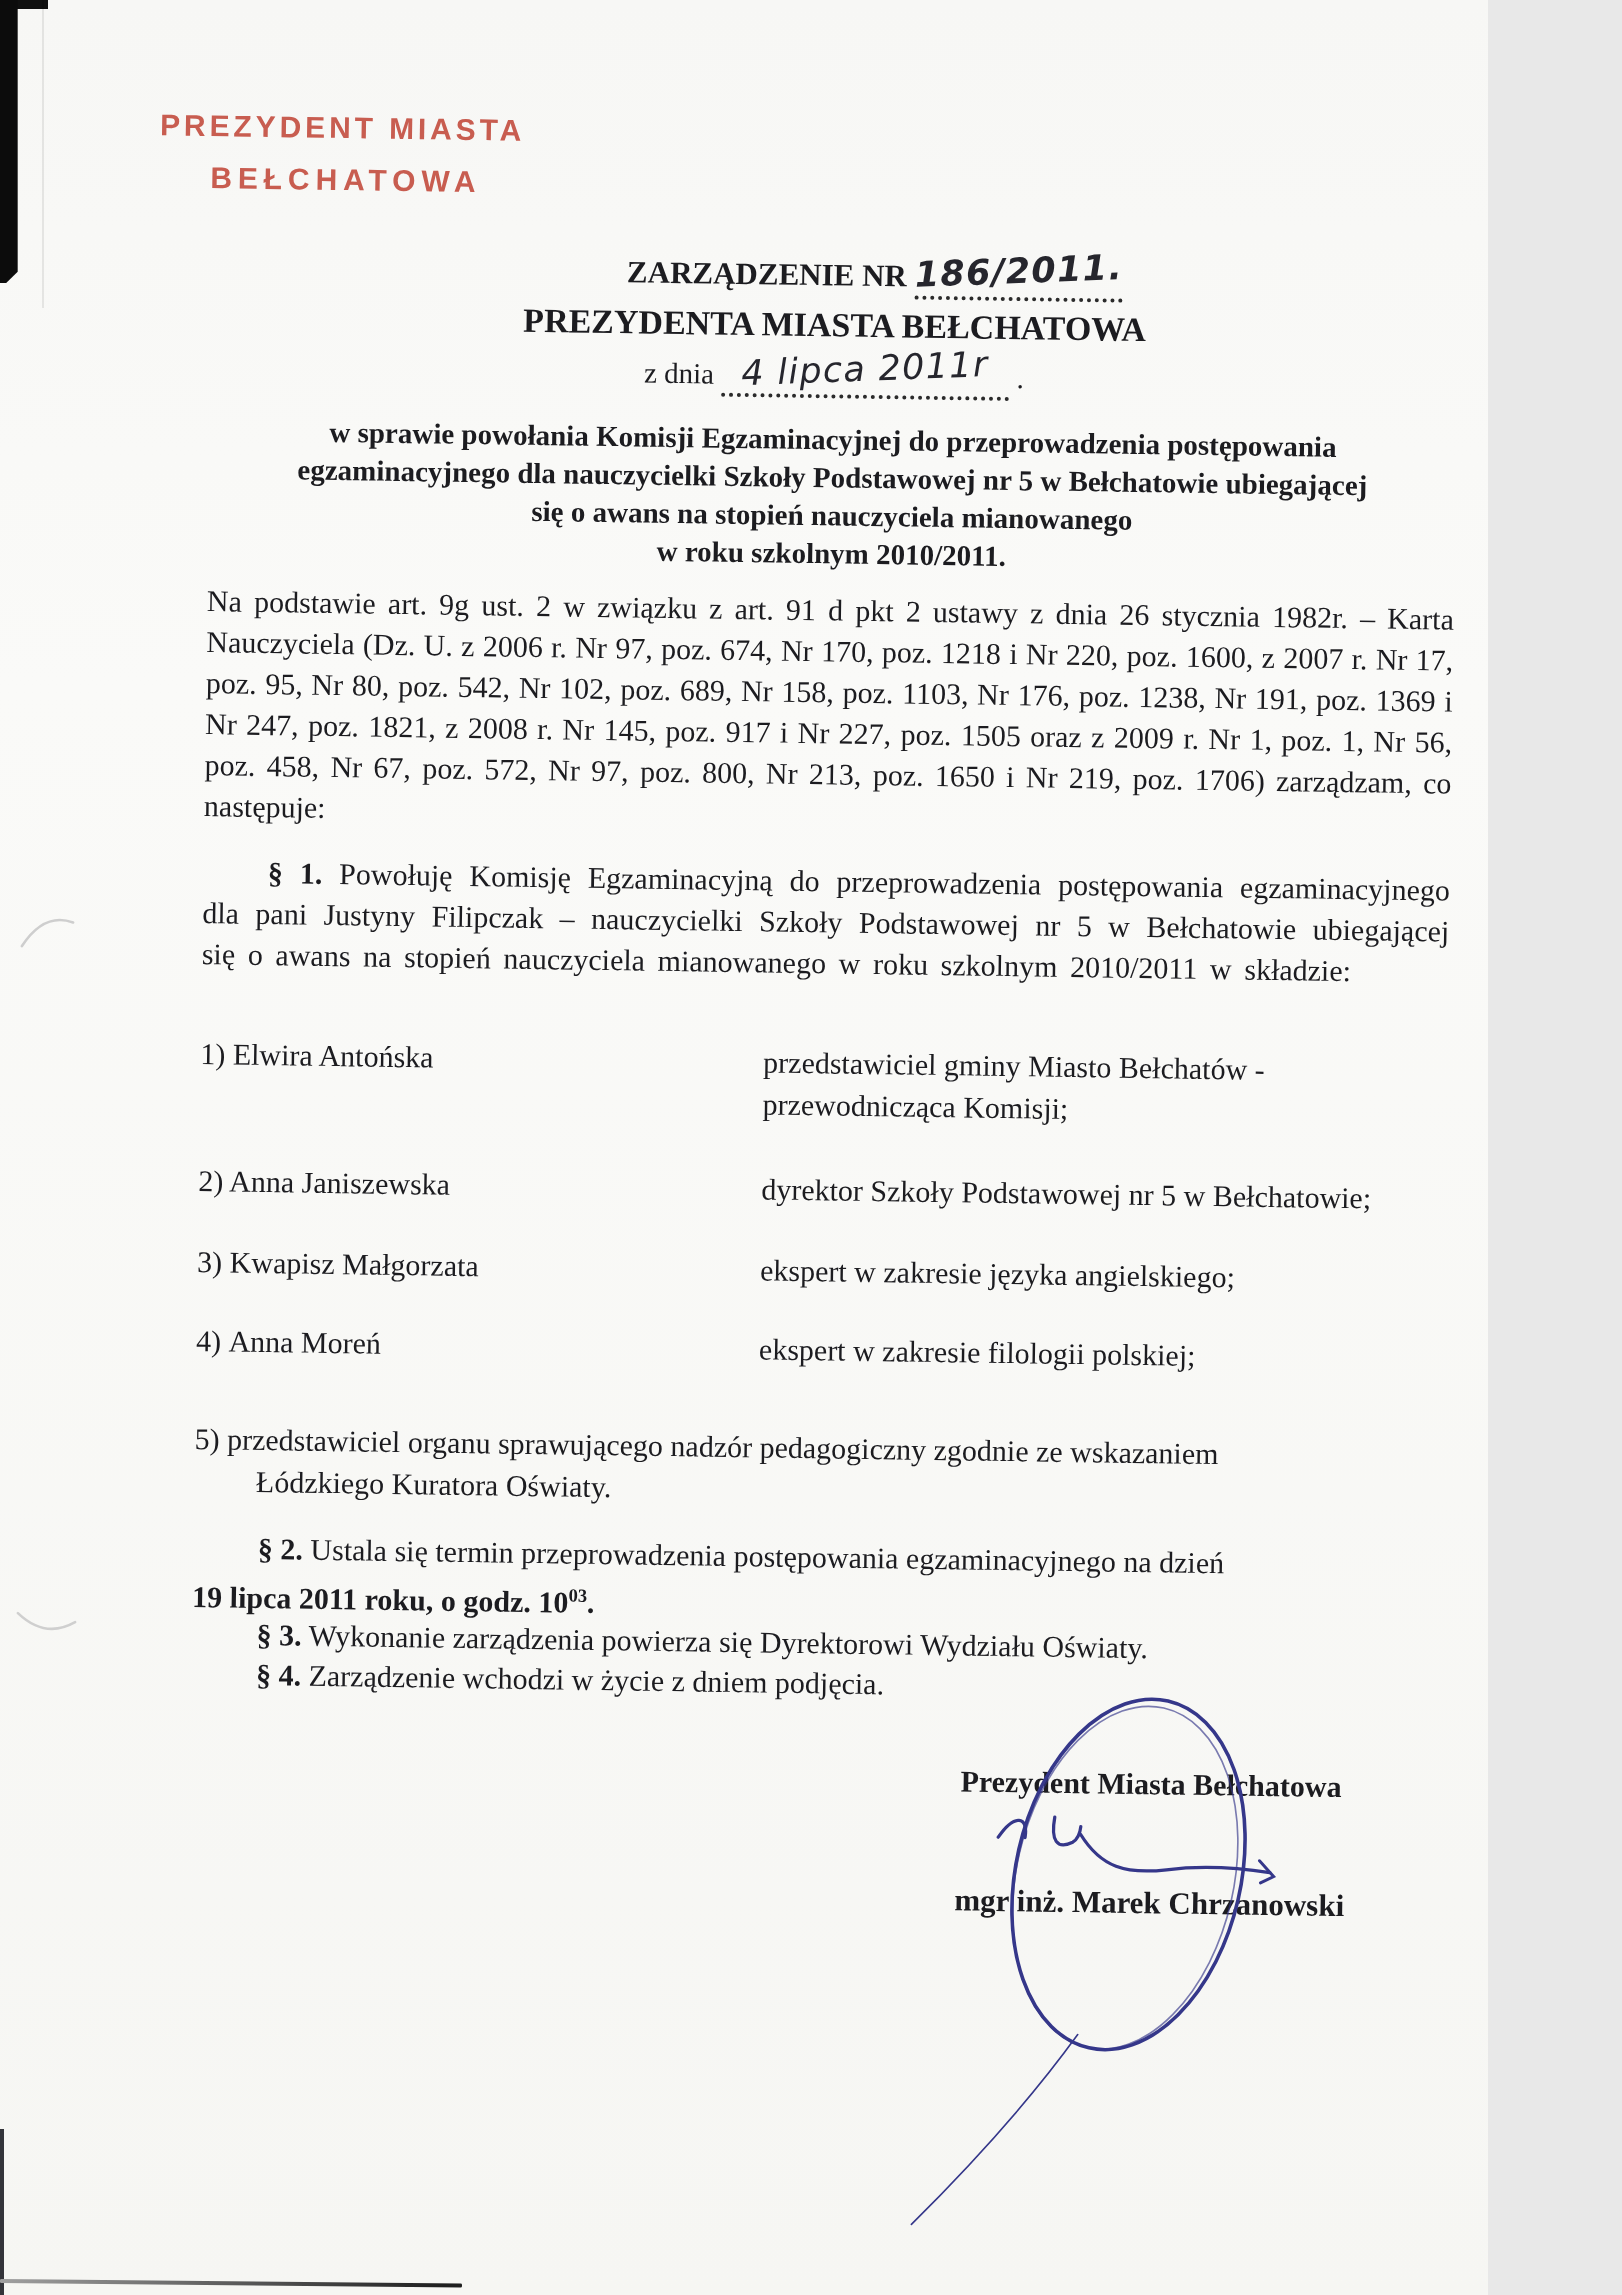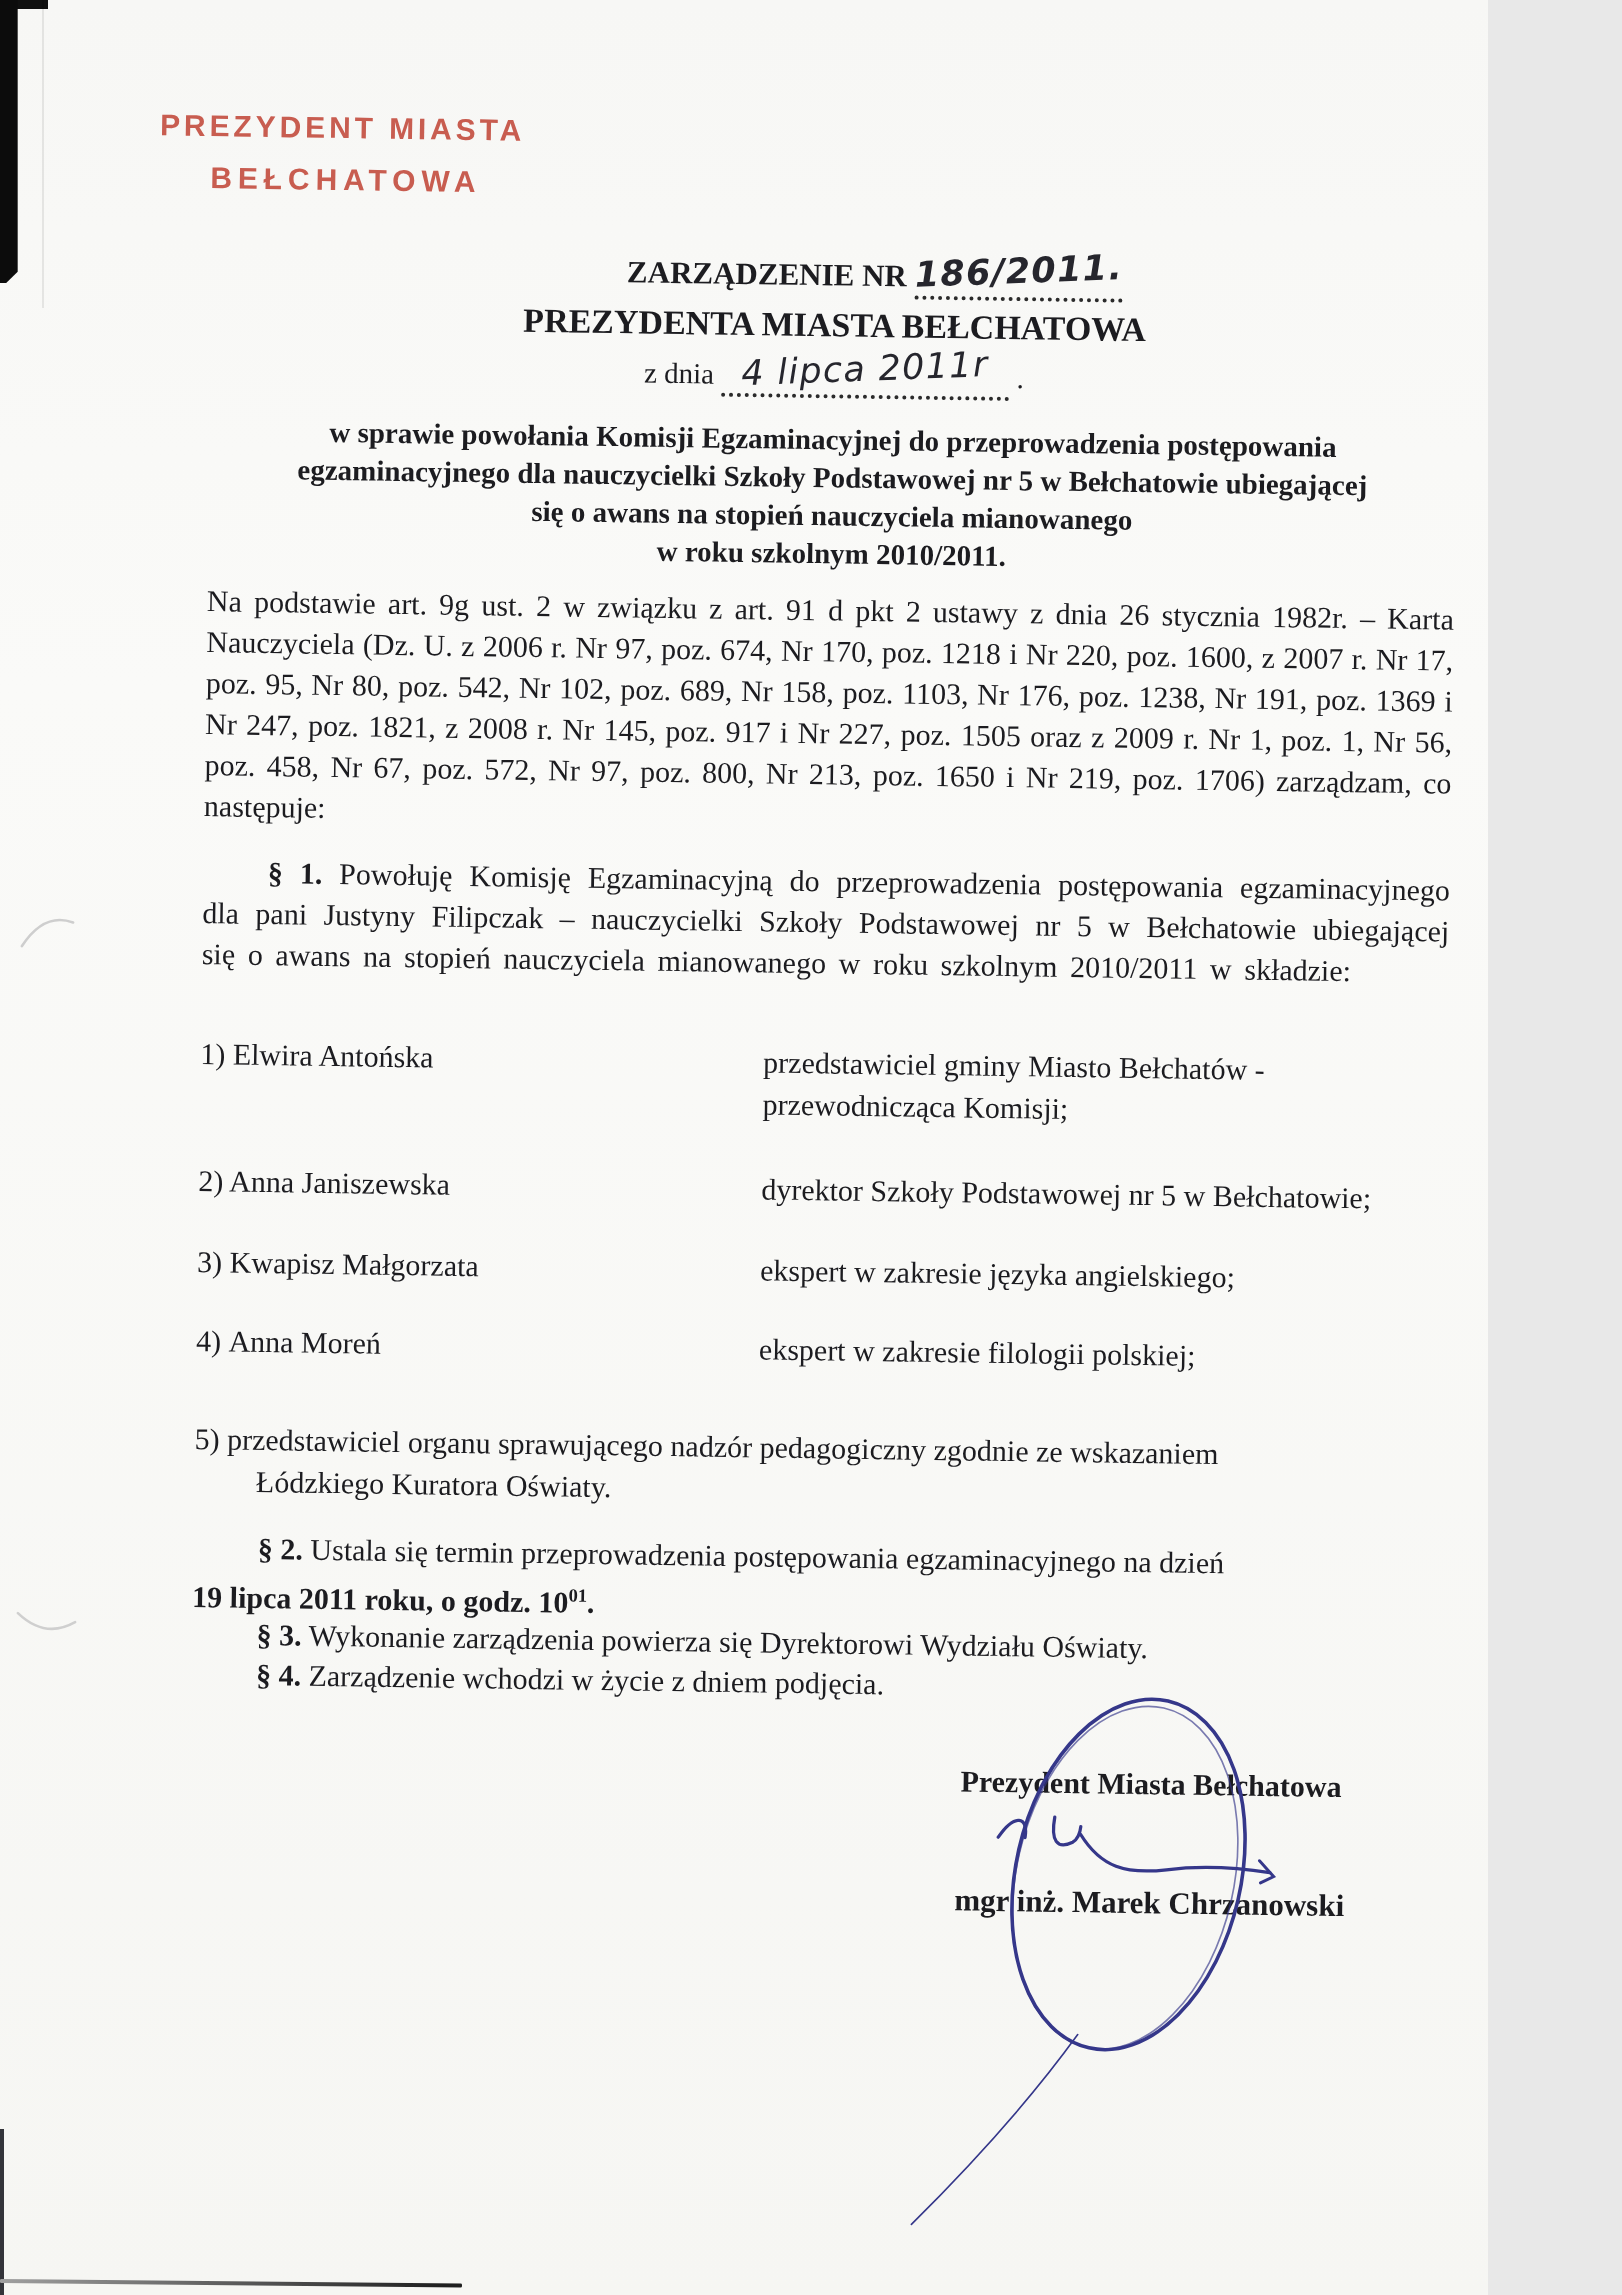--- a/index.html
+++ b/index.html
@@ -133,21 +133,21 @@
     </div>
 
     <div class="item5">
       <div><span>5)</span> <span>przedstawiciel organu sprawującego nadzór pedagogiczny zgodnie ze wskazaniem</span></div>
       <div class="ln2">Łódzkiego Kuratora Oświaty.</div>
     </div>
 
     <div class="para s2">
       <span class="indent" style="display:inline-block;width:65px;"></span><span class="mark">§ 2.</span>
       <span>Ustala się termin przeprowadzenia postępowania egzaminacyjnego na dzień</span><br>
-      <span class="bold-date"><span>19 lipca 2011 roku, o godz. 10</span><sup>01</sup><span>.</span></span>
+      <span class="bold-date"><span>19 lipca 2011 roku, o godz. 10</span><sup>03</sup><span>.</span></span>
     </div>
 
     <div class="para s3 indent">
       <span class="mark">§ 3.</span>
       <span>Wykonanie zarządzenia powierza się Dyrektorowi Wydziału Oświaty.</span>
     </div>
 
     <div class="para s4 indent">
       <span class="mark">§ 4.</span>
       <span>Zarządzenie wchodzi w życie z dniem podjęcia.</span>

